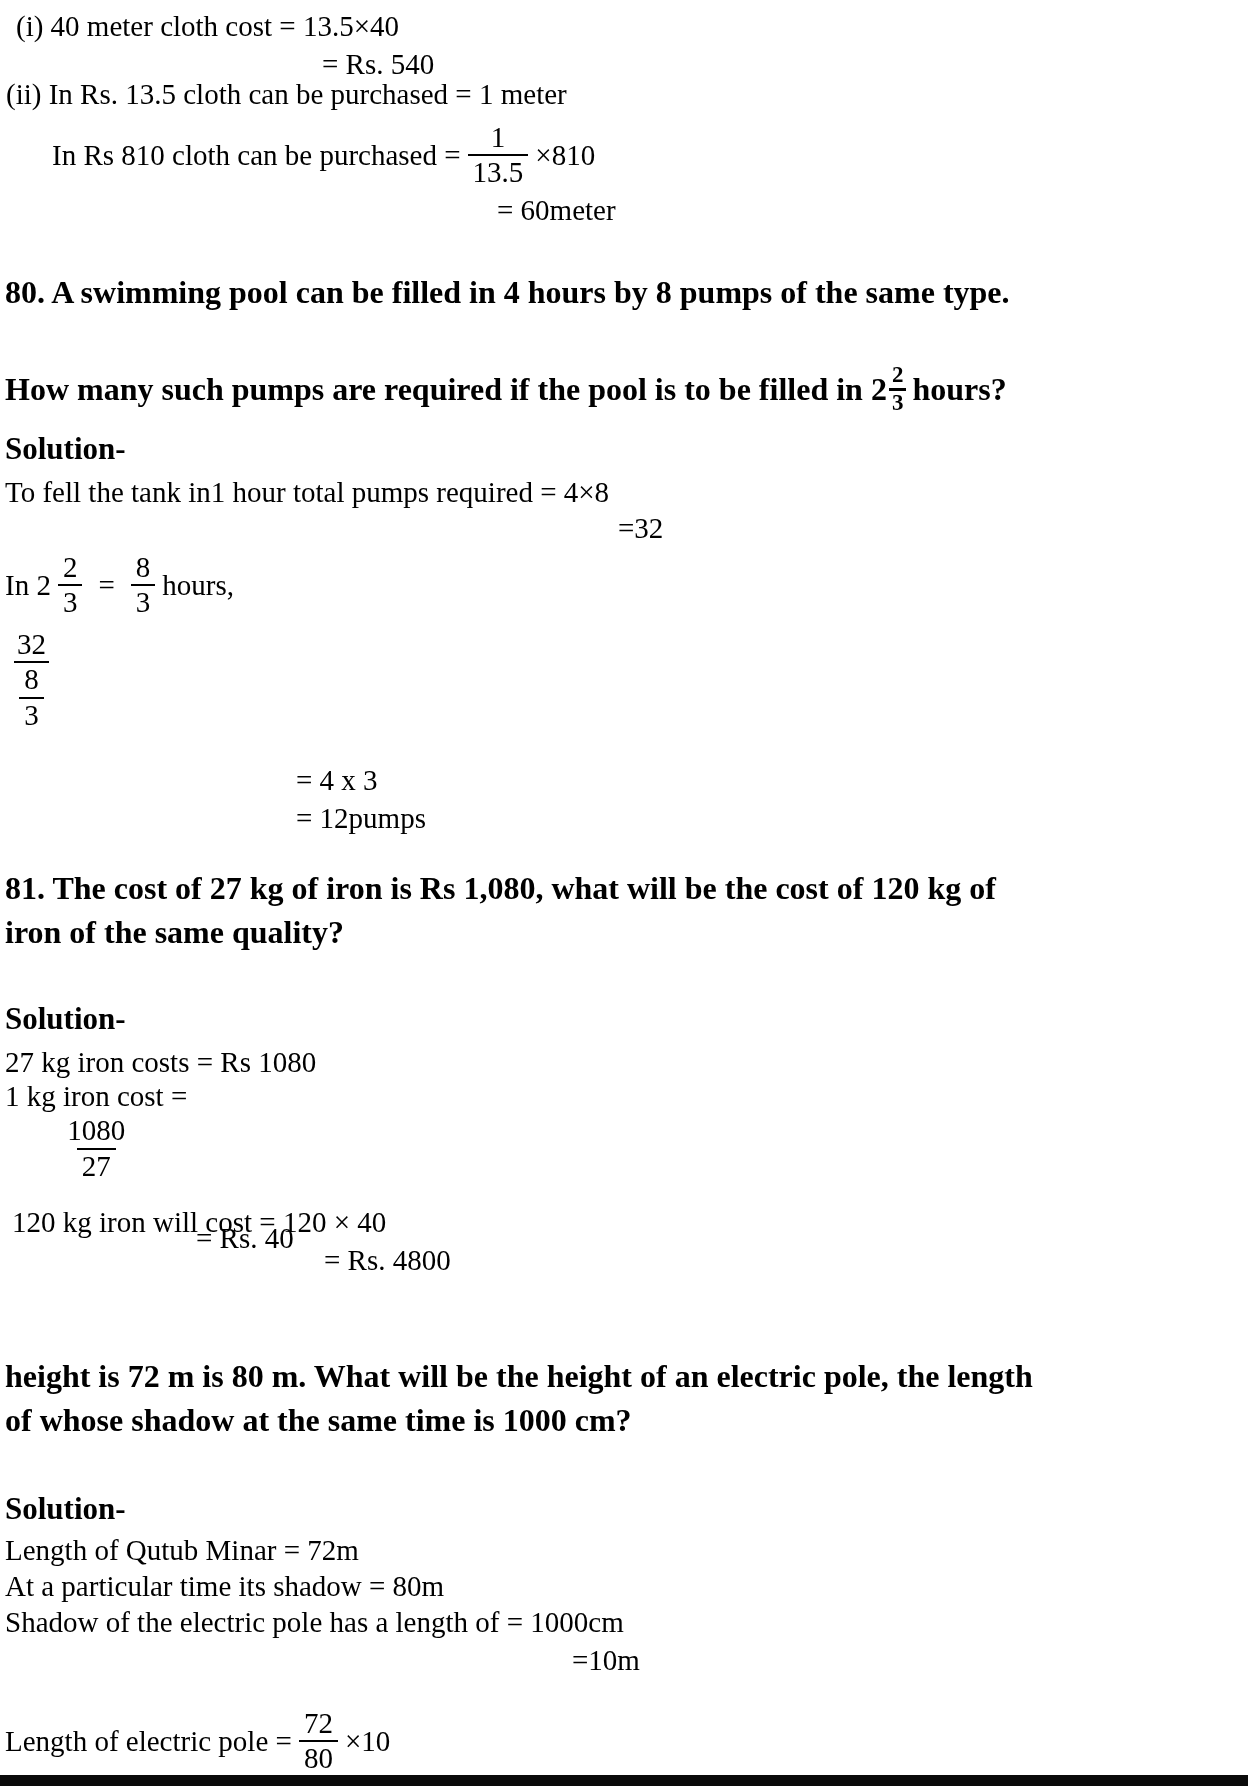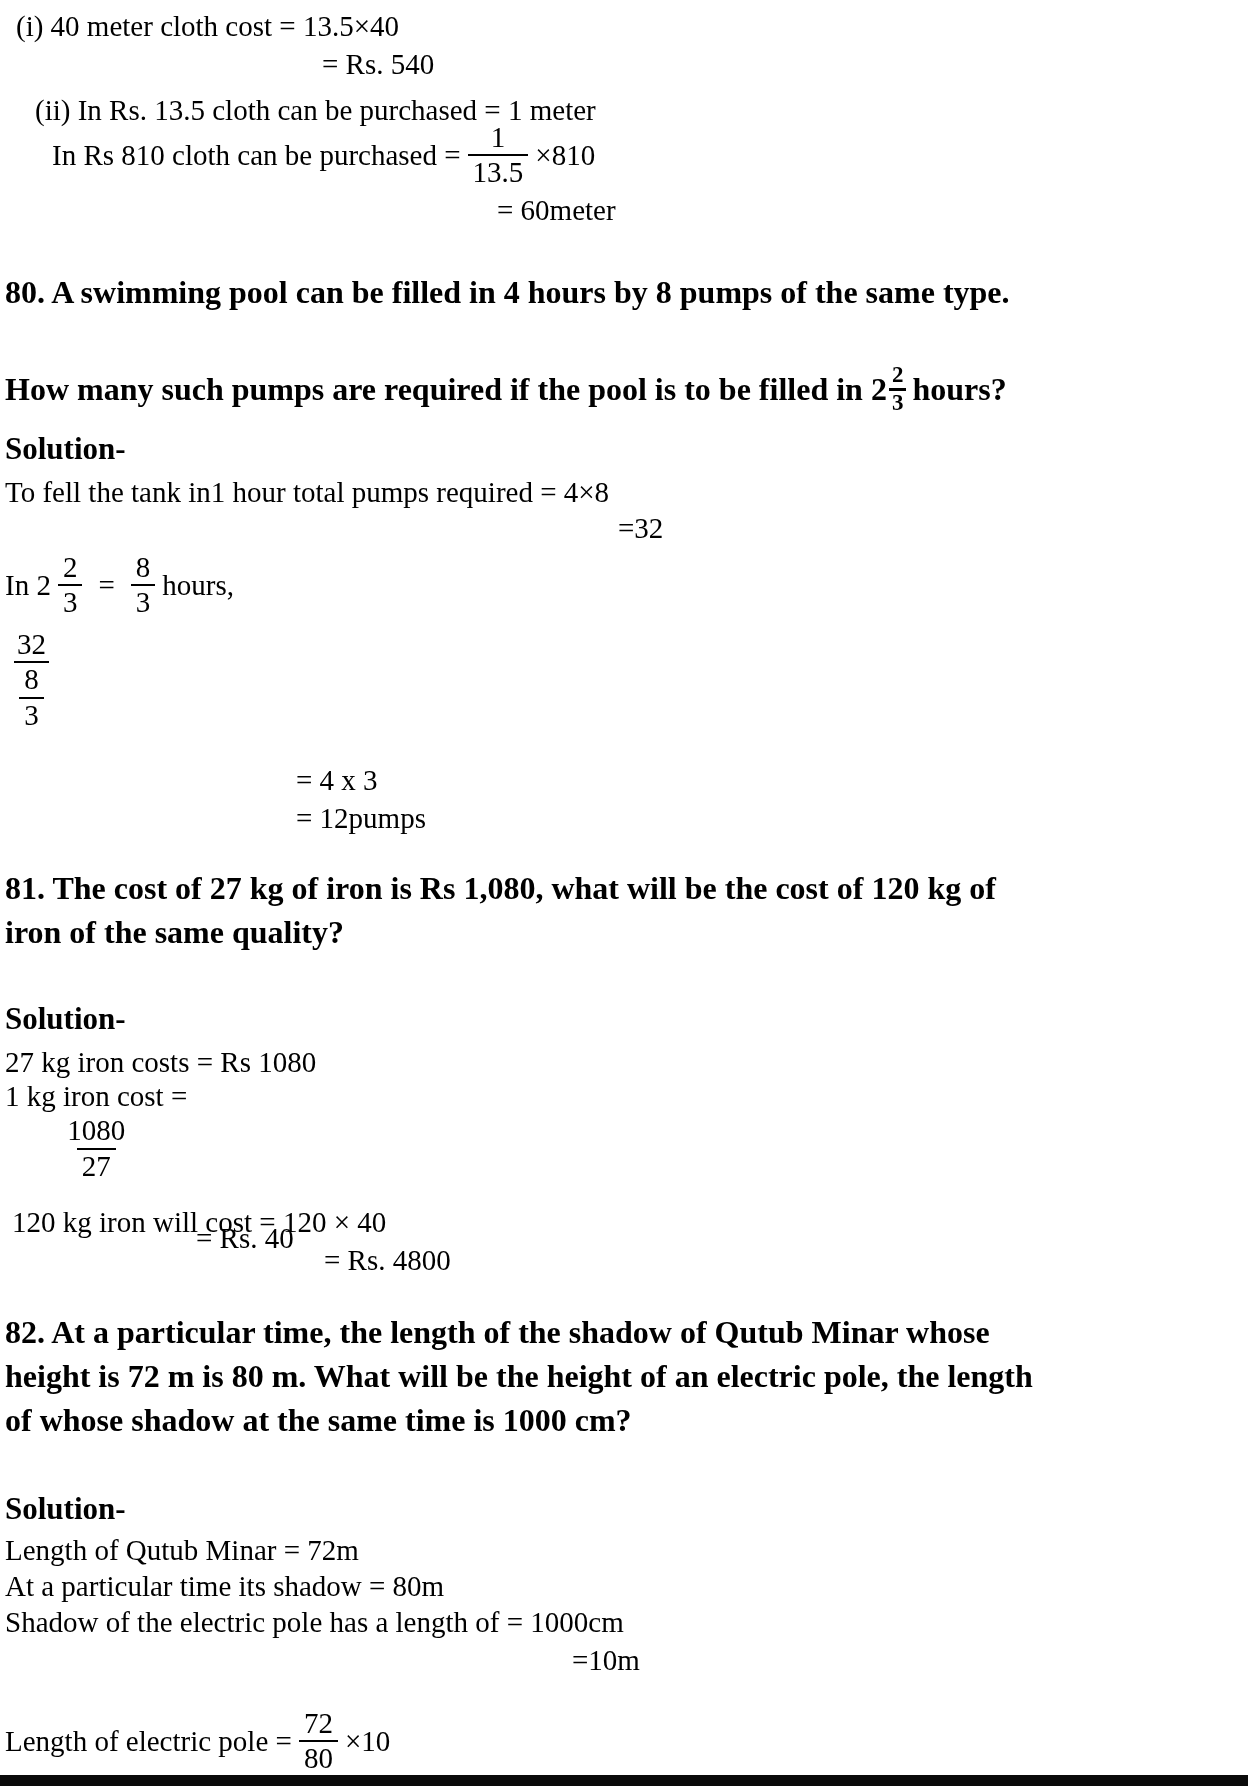--- a/index.html
+++ b/index.html
@@ -61,21 +61,21 @@
     background: #0a0a0a;
   }
 </style>
 </head>
 <body>
 
 <div class="page">
 
   <div class="line" style="left:16px; top:8px;">(i) 40 meter cloth cost = 13.5×40</div>
   <div class="line" style="left:322px; top:46px;">= Rs. 540</div>
-  <div class="line" style="left:6px; top:92px;margin-left:29px;">(ii) In Rs. 13.5 cloth can be purchased = 1 meter</div>
+  <div class="line" style="left:6px; top:76px;">(ii) In Rs. 13.5 cloth can be purchased = 1 meter</div>
 
   <div class="line math" style="left:52px; top:116px; height:78px;">
     <span>In Rs 810 cloth can be purchased =</span>
     <span class="frac">
       <span class="num">1</span>
       <span class="den">13.5</span>
     </span>
     <span>×810</span>
   </div>
 
@@ -135,21 +135,20 @@
     <span class="frac">
       <span class="num">1080</span>
       <span class="den">27</span>
     </span>
   </div>
 
   <div class="line" style="left:196px; top:1220px;text-align:right;">= Rs. 40</div>
   <div class="line" style="left:12px; top:1204px;">120 kg iron will cost = 120 × 40</div>
   <div class="line" style="left:296px; top:1242px;margin-left:28px;">= Rs. 4800</div>
 
-  <div class="line heading" style="left:5px; top:1312px;">82. At a particular time, the length of the shadow of Qutub Minar whose</div>
   <div class="line heading" style="left:5px; top:1356px;">height is 72 m is 80 m. What will be the height of an electric pole, the length</div>
   <div class="line heading" style="left:5px; top:1400px;">of whose shadow at the same time is 1000 cm?</div>
 
   <div class="line sol-label" style="left:5px; top:1490px;">Solution-</div>
   <div class="line" style="left:5px; top:1532px;">Length of Qutub Minar = 72m</div>
   <div class="line" style="left:5px; top:1568px;">At a particular time its shadow = 80m</div>
   <div class="line" style="left:5px; top:1604px;">Shadow of the electric pole has a length of = 1000cm</div>
   <div class="line" style="left:572px; top:1642px;">=10m</div>
 
   <div class="line math" style="left:5px; top:1700px; height:82px;">

